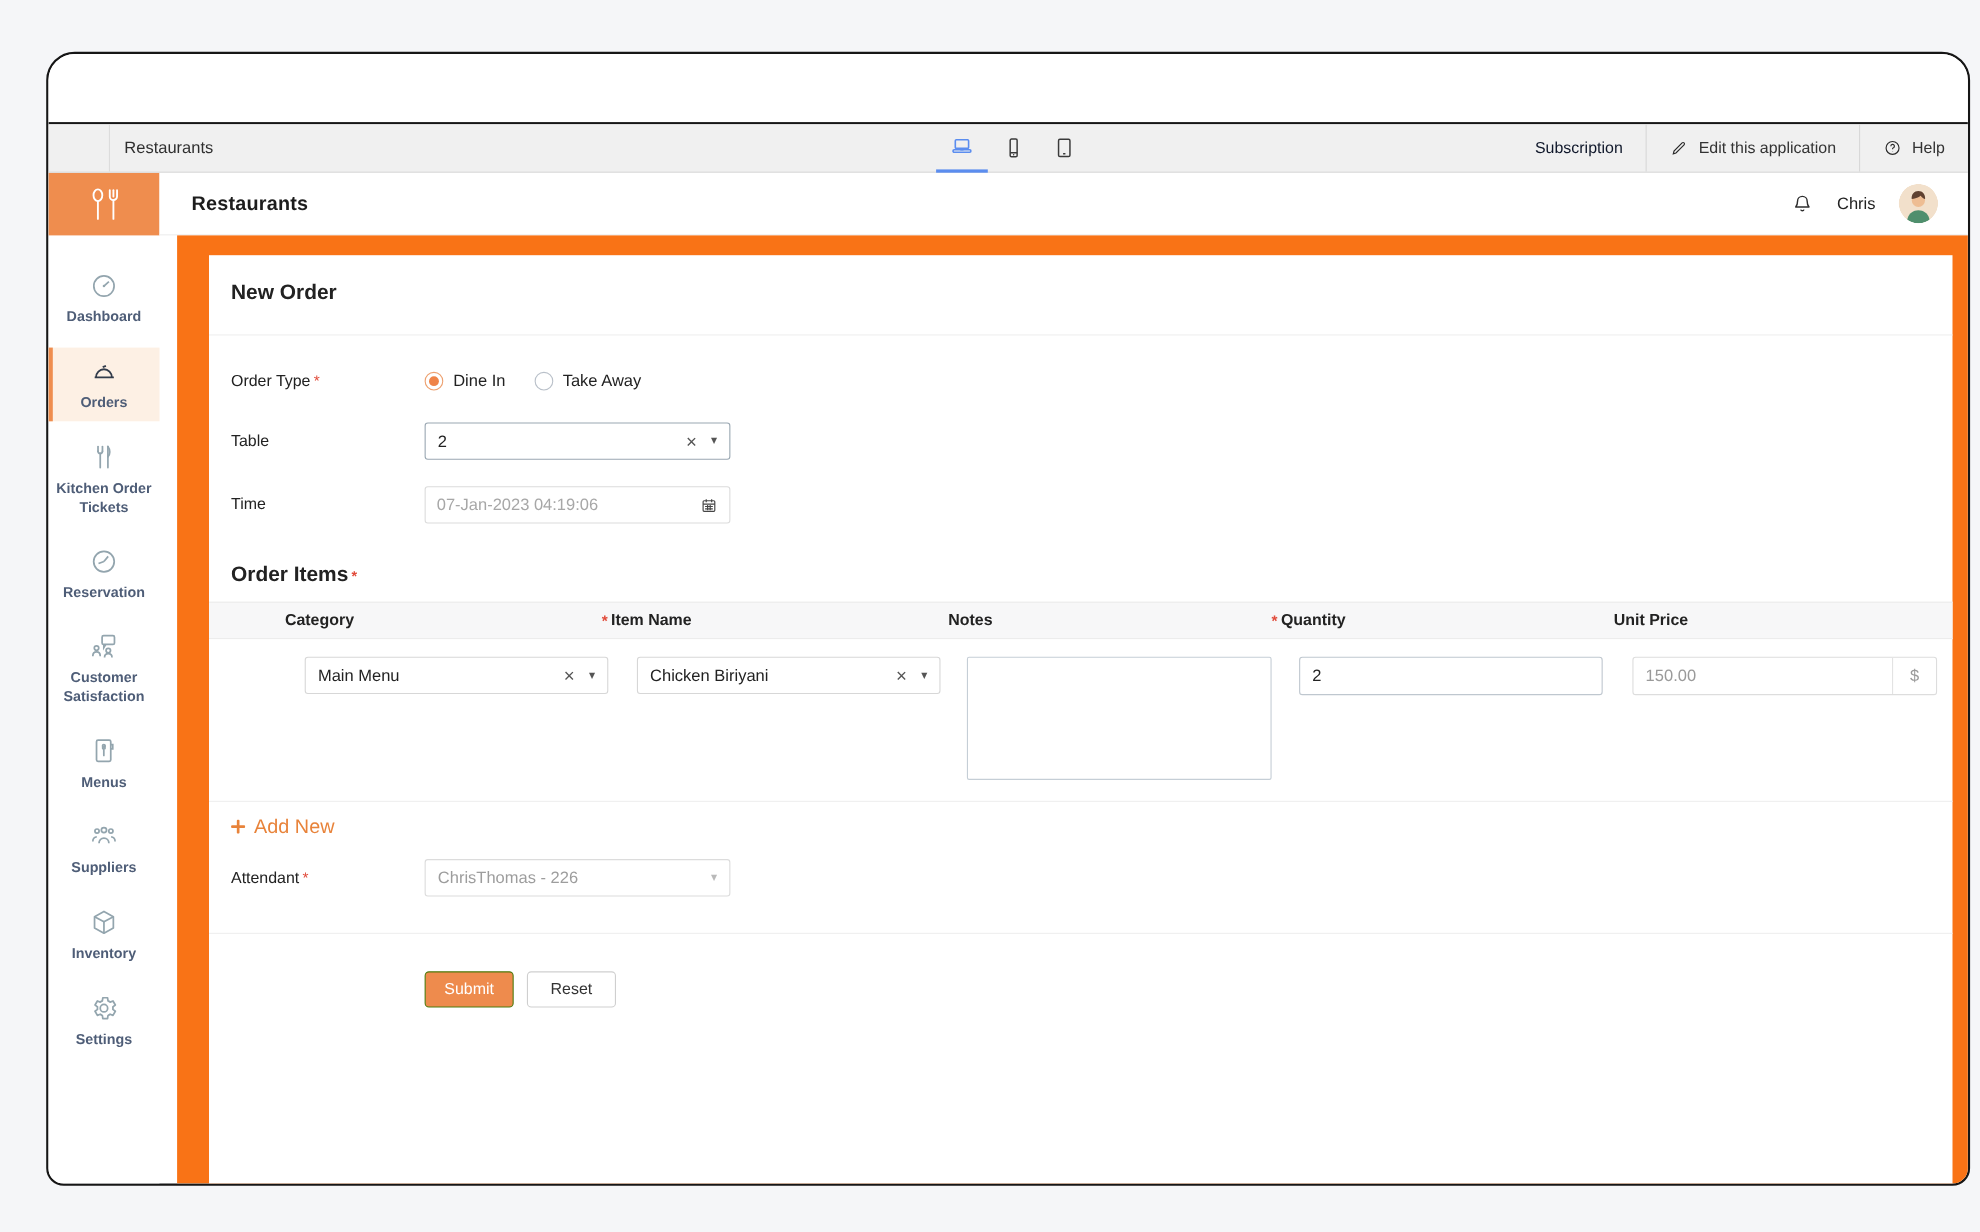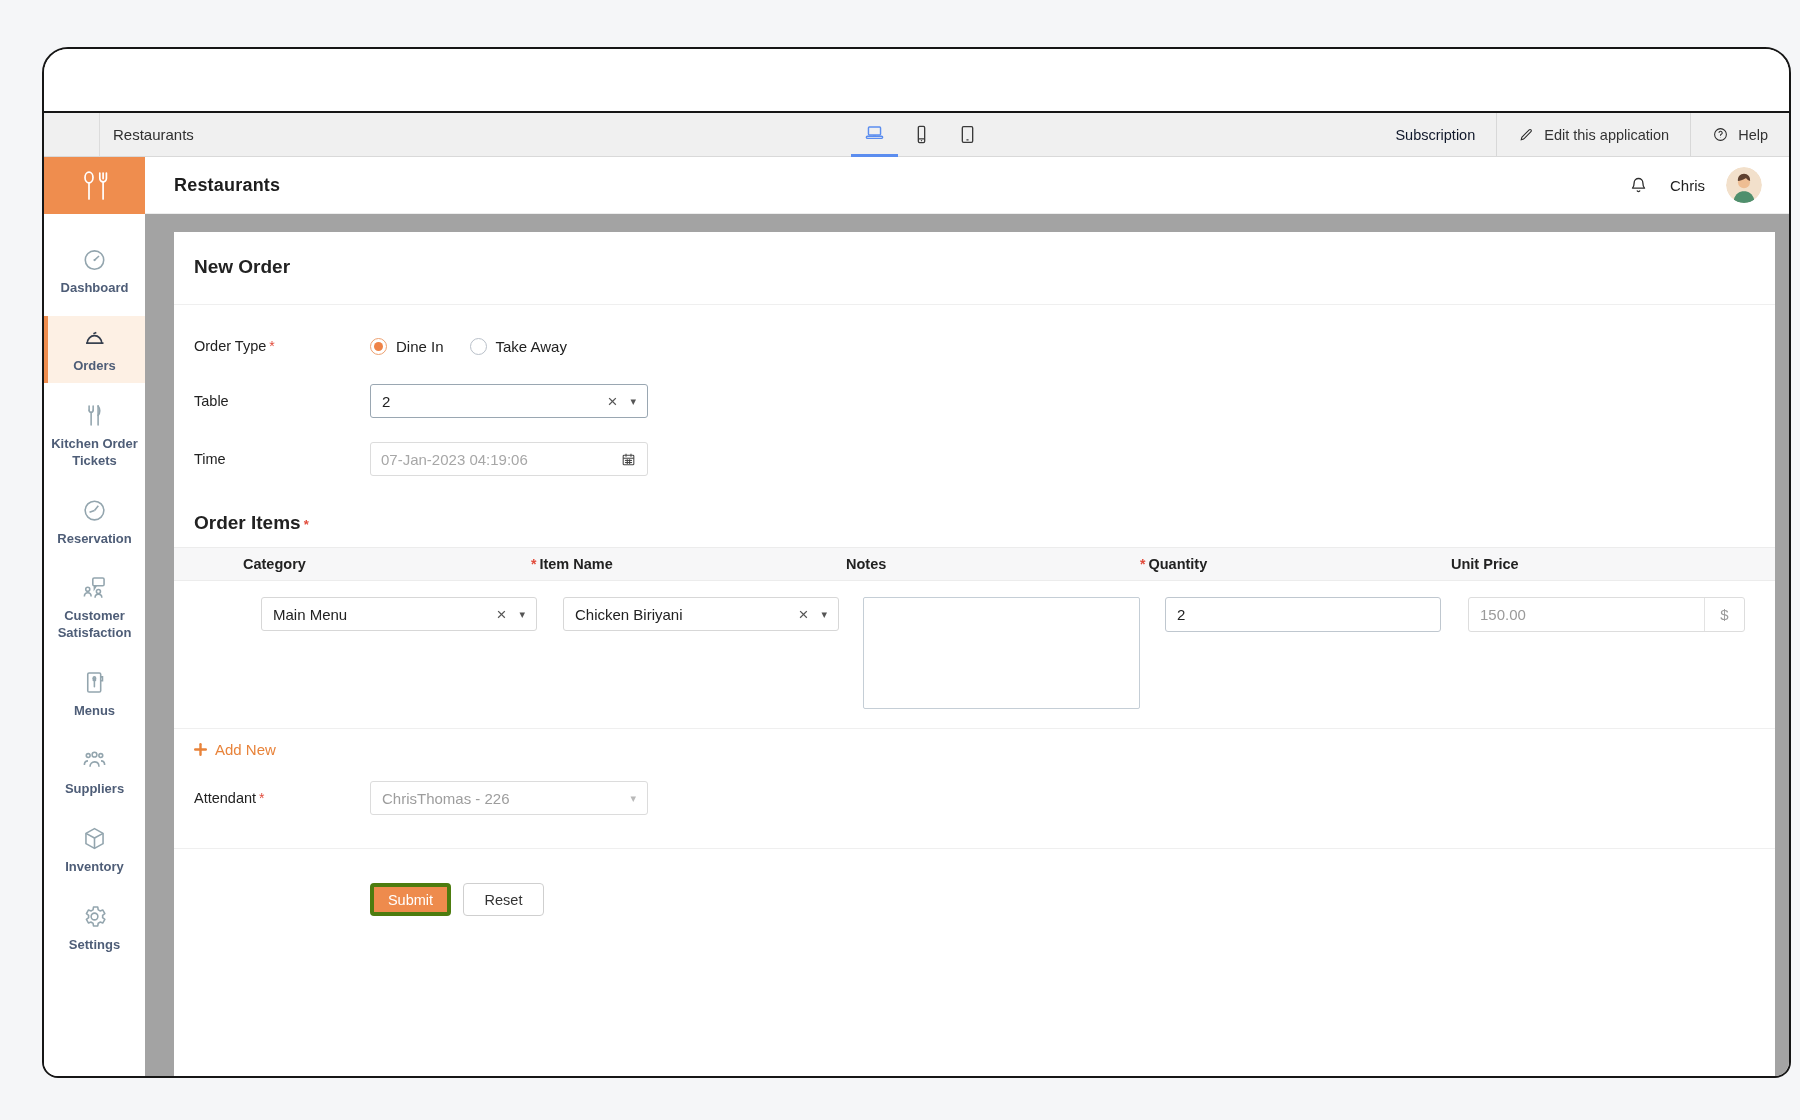--- a/index.html
+++ b/index.html
@@ -38,21 +38,21 @@
   .nav-item.active .nicon { color:#333c4b; }
 
   .main { flex:1 1 auto; display:flex; flex-direction:column; min-width:0; }
   .main-header { height:57px; background:#fff; border-bottom:1px solid #ededed; flex:0 0 auto;
                  display:flex; align-items:center; padding:0 27px 0 29px; }
   .main-title { font-size:18px; font-weight:700; color:#1d1d1d; letter-spacing:.2px; }
   .mh-right { margin-left:auto; display:flex; align-items:center; gap:21px; }
   .user-name { font-size:15px; color:#222; }
   .avatar { width:36px; height:36px; border-radius:50%; overflow:hidden; cursor:pointer; display:flex; }
 
-  .content { flex:1 1 auto; background:#a3a3a3; position:relative; min-height:0; }
+  .content { flex:1 1 auto; background:#f97316; position:relative; min-height:0;margin-left:16px; }
   .card { position:absolute; left:29px; top:18px; right:14px; bottom:0; background:#fff; }
 
   .card-title { position:absolute; left:20px; top:24px; font-size:19px; font-weight:700; color:#222; }
   .hr { position:absolute; left:0; right:0; border-top:1px solid #efefef; }
   .hr1 { top:72px; } .hr2 { top:496px; } .hr3 { top:616px; }
 
   .frow { position:absolute; left:20px; display:flex; align-items:center; }
   .flabel { flex:0 0 176px; font-size:14.5px; color:#222; }
   .req { color:#e14b3b; margin-left:3px; font-size:14px; }
 
@@ -95,25 +95,25 @@
   .f-notes{ position:absolute; left:672px; top:16px; width:277px; height:112px;
             border:1px solid #c5ced6; border-radius:2px; resize:none; font-family:inherit; font-size:15px; padding:8px; color:#222; outline:none; }
   .f-qty  { position:absolute; left:974px; top:16px; width:276px; height:35px;
             border:1px solid #bfc7cf; border-radius:3px; padding:0 11px; font-size:15px; color:#222; font-family:inherit; outline:none; }
   .f-price{ position:absolute; left:1277px; top:16px; width:277px; height:35px;
             border:1px solid #ddd; border-radius:3px; display:flex; align-items:stretch; background:#fff; }
   .f-price .pval { flex:1 1 auto; display:flex; align-items:center; padding:0 11px; font-size:15px; color:#9a9a9a; }
   .f-price .addon { flex:0 0 40px; border-left:1px solid #e3e3e3; display:flex; align-items:center; justify-content:center; font-size:15px; color:#9a9a9a; }
 
   .add-new { position:absolute; left:20px; top:509px; display:flex; align-items:center; gap:8px;
-             color:#e8833a; font-size:15px; font-weight:500; cursor:pointer; }
+             color:#e8833a; font-size:18px; font-weight:500; cursor:pointer; }
   .row-attendant { top:549px; height:34px; }
   .btn-row { position:absolute; left:196px; top:651px; display:flex; gap:12px; }
   .btn { height:33px; width:81px; border-radius:4px; font-size:14.5px; display:flex; align-items:center; justify-content:center; cursor:pointer; font-family:inherit; }
-  .btn-submit { background:#ee8b4d; color:#fff; border:4px solid #4d7c0f; }
+  .btn-submit { background:#ee8b4d; color:#fff; border:1px solid #4d7c0f; }
   .btn-reset { background:#fff; color:#333; border:1px solid #cfcfcf; }
 
   .bell { color:#2e2e2e; display:flex; cursor:pointer; }
   svg { display:block; }
 </style>
 </head>
 <body>
 
 <div class="frame">
 

